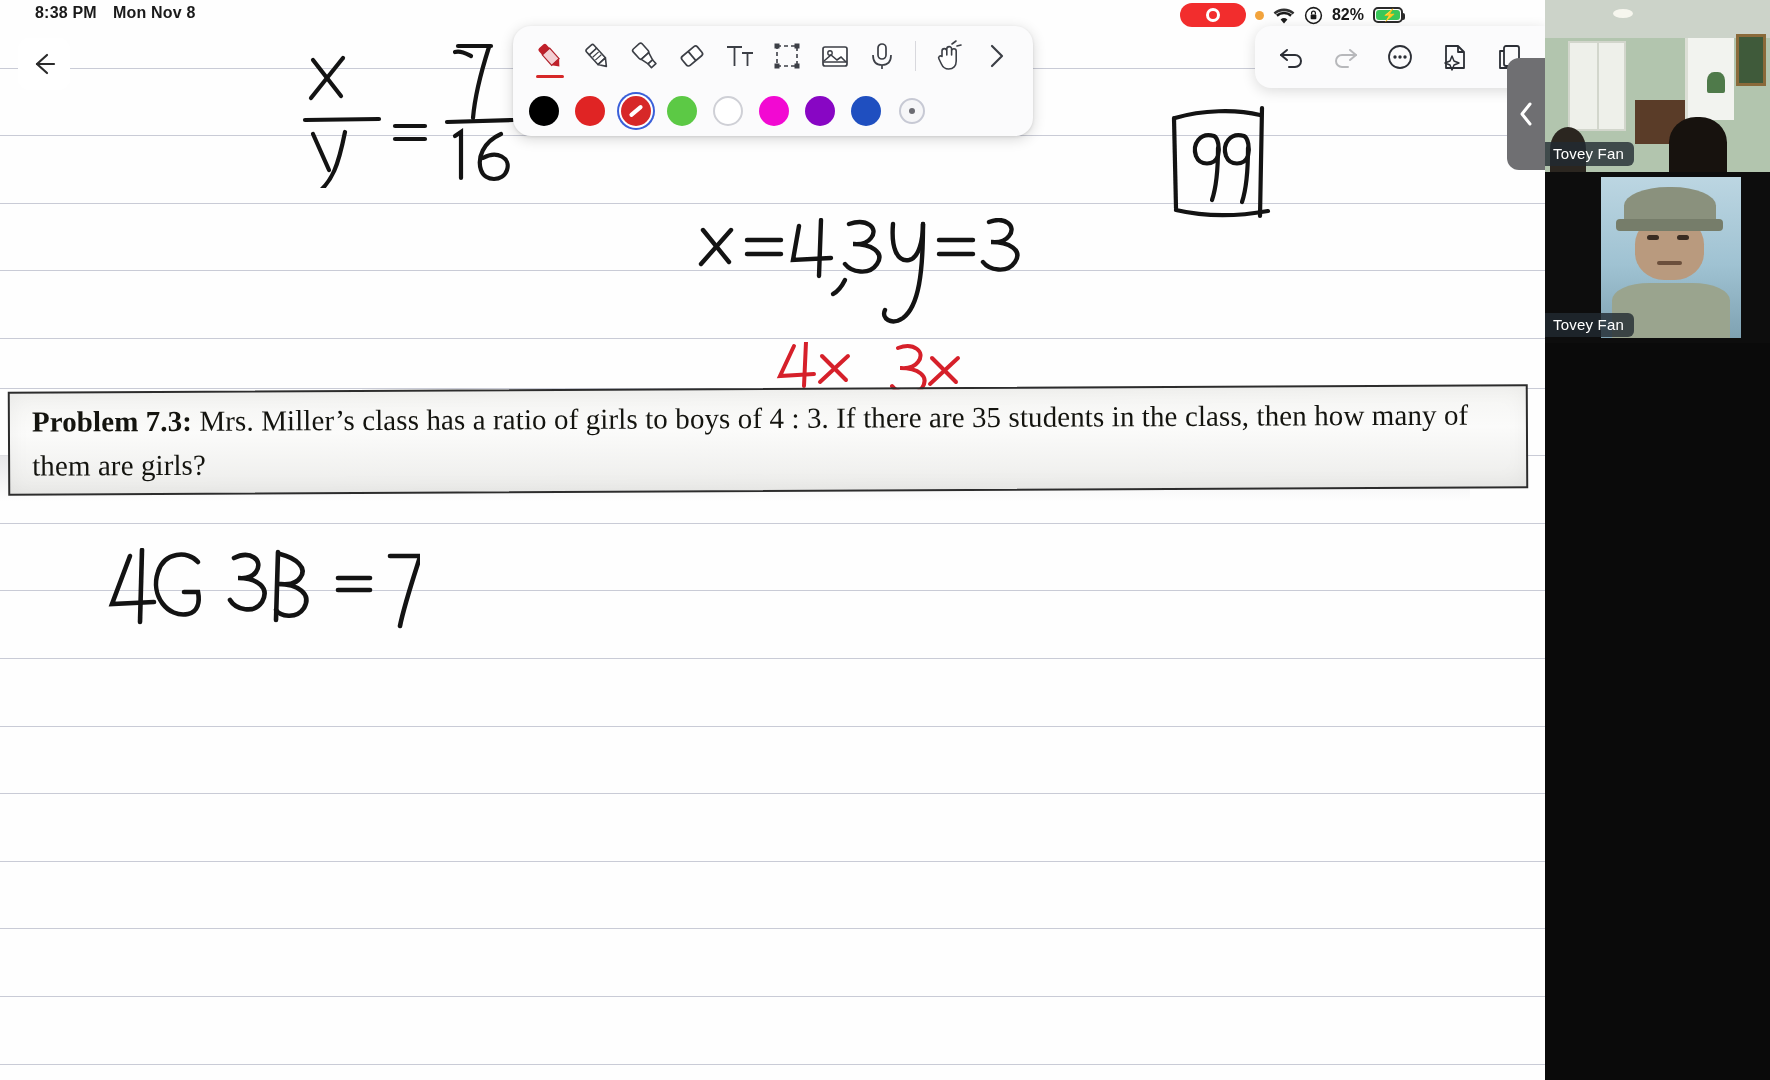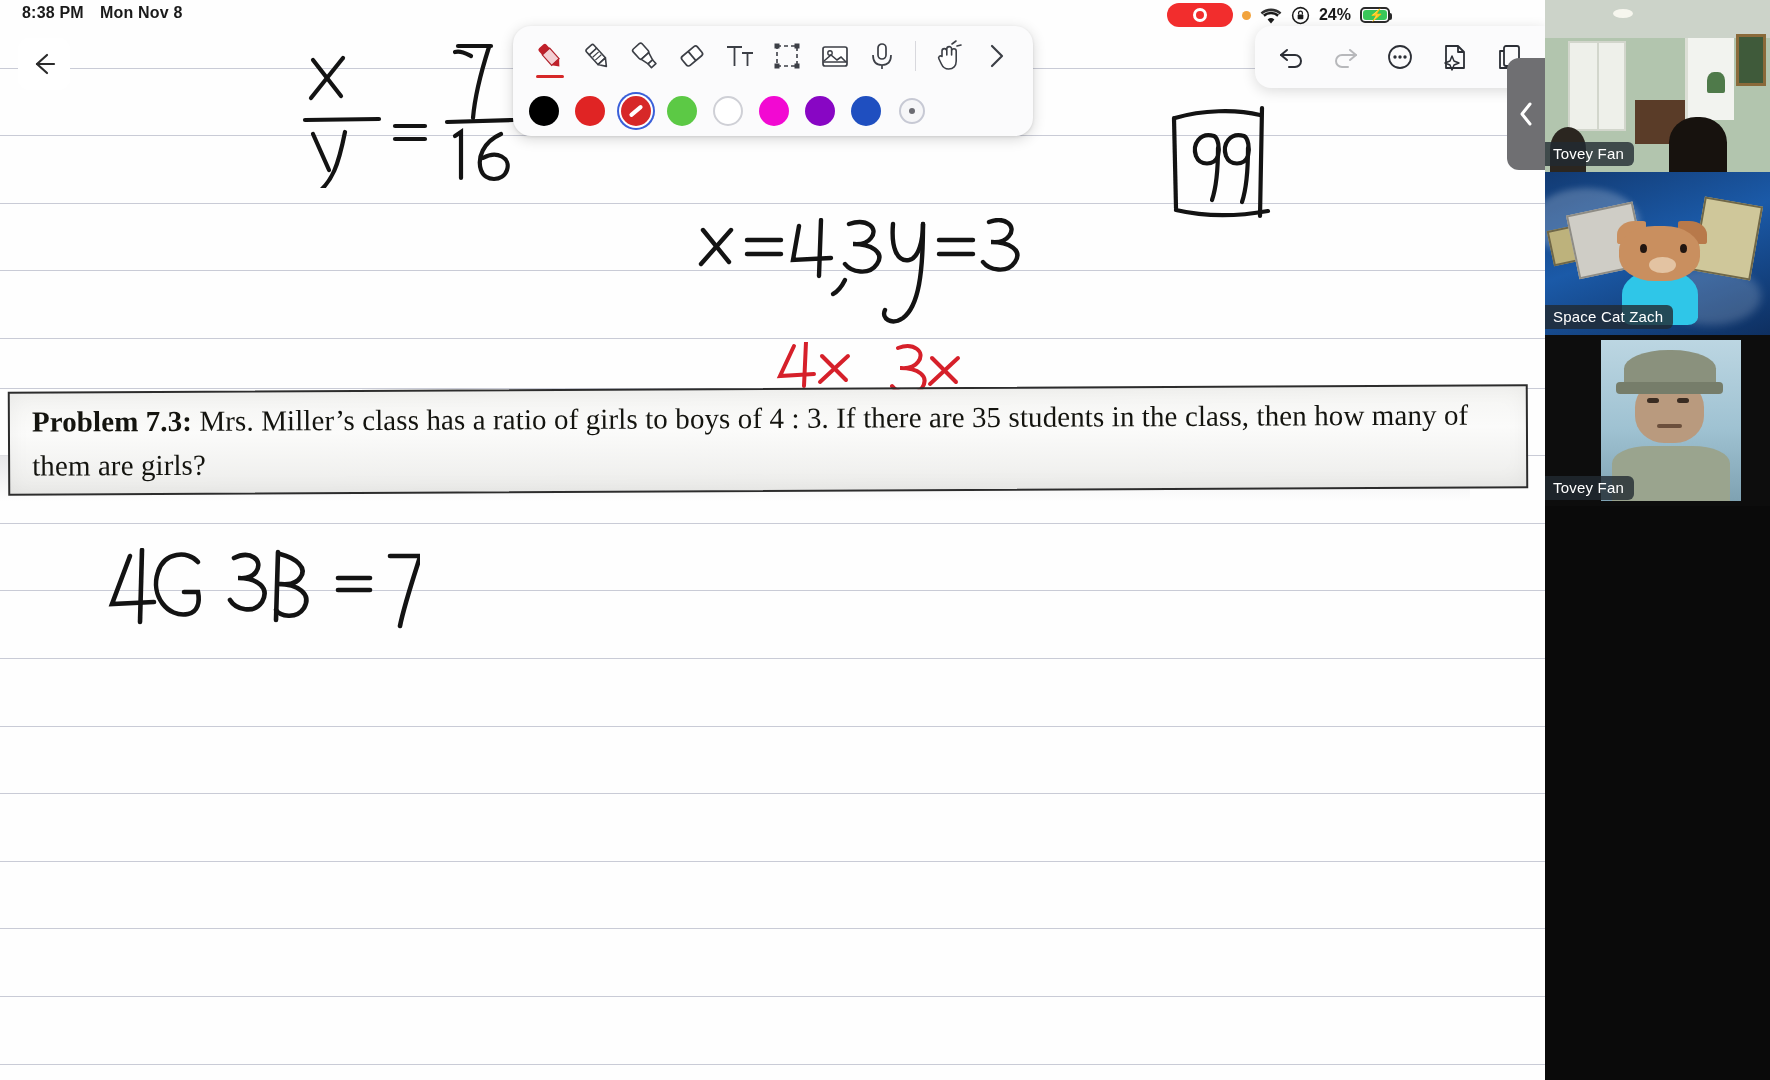--- a/index.html
+++ b/index.html
@@ -6,21 +6,21 @@
   html, body {
     width: 1770px; height: 1080px;
     overflow: hidden;
     background: #ffffff;
     font-family: "Liberation Sans", sans-serif;
   }
   #app { position: relative; width: 1770px; height: 1080px; background: #fff; }
 
   
   .statusbar {
-    position: absolute; top: 0; left: 0; width: 1408px; height: 32px;
+    position: absolute; top: 0; left: 13px; width: 1408px; height: 32px;
     z-index: 40; pointer-events: none;
   }
   .status-left {
     position: absolute; left: 22px; top: 4px;
     display: flex; align-items: center; gap: 16px;
     font-size: 16px; font-weight: 600; color: #1a1a1a;
     letter-spacing: .2px;
   }
   .status-right {
     position: absolute; right: 18px; top: 3px;
@@ -522,21 +522,21 @@
           <path d="M11 1.6 A15.8 15.8 0 0 0 0.6 5.5 L2.3 7.6 a13.2 13.2 0 0 1 17.4 0 l1.7-2.1 A15.8 15.8 0 0 0 11 1.6 Z" opacity=".9"></path>
         </svg>
       </span>
       <span class="icn">
         <svg viewBox="0 0 20 20" width="19" height="19" fill="none" stroke="#1a1a1a" stroke-width="1.6">
           <circle cx="10" cy="10" r="8.3"></circle>
           <rect x="7" y="9" width="6" height="5" rx="1" fill="#1a1a1a" stroke="none"></rect>
           <path d="M8 9 V7.5 a2 2 0 0 1 4 0 V9" stroke-width="1.3"></path>
         </svg>
       </span>
-      <span>24%</span>
+      <span>82%</span>
       <span class="battery">
         <span class="fill"></span>
         <span class="bolt">⚡</span>
       </span>
     </div>
   </div>
 
   <div class="video-panel">
 
     <div class="vtile" style="height:172px">
@@ -548,37 +548,20 @@
         <div class="sr-opening"></div>
         <div class="sr-art"></div>
         <div class="sr-cabinet"></div>
         <div class="sr-plant"></div>
         <div class="sr-person1"></div>
         <div class="sr-person2"></div>
       </div>
       <div class="nametag">Tovey Fan</div>
     </div>
 
-    <div class="vtile" style="height:163px">
-      <div class="scene-space">
-        <div class="sp-cloud1"></div>
-        <div class="sp-cloud2"></div>
-        <div class="sat-panelL"></div>
-        <div class="sat-body"></div>
-        <div class="sat-panelR"></div>
-        <div class="cat-body"></div>
-        <div class="cat-ear-l"></div>
-        <div class="cat-ear-r"></div>
-        <div class="cat-head"></div>
-        <div class="cat-eye l"></div>
-        <div class="cat-eye r"></div>
-        <div class="cat-snout"></div>
-      </div>
-      <div class="nametag">Space Cat Zach</div>
-    </div>
 
     <div class="vtile" style="height:171px">
       <div class="scene-portrait">
         <div class="pt-frame">
           <div class="pt-body"></div>
           <div class="pt-face"></div>
           <div class="pt-eye l"></div>
           <div class="pt-eye r"></div>
           <div class="pt-mouth"></div>
           <div class="pt-cap"></div>

